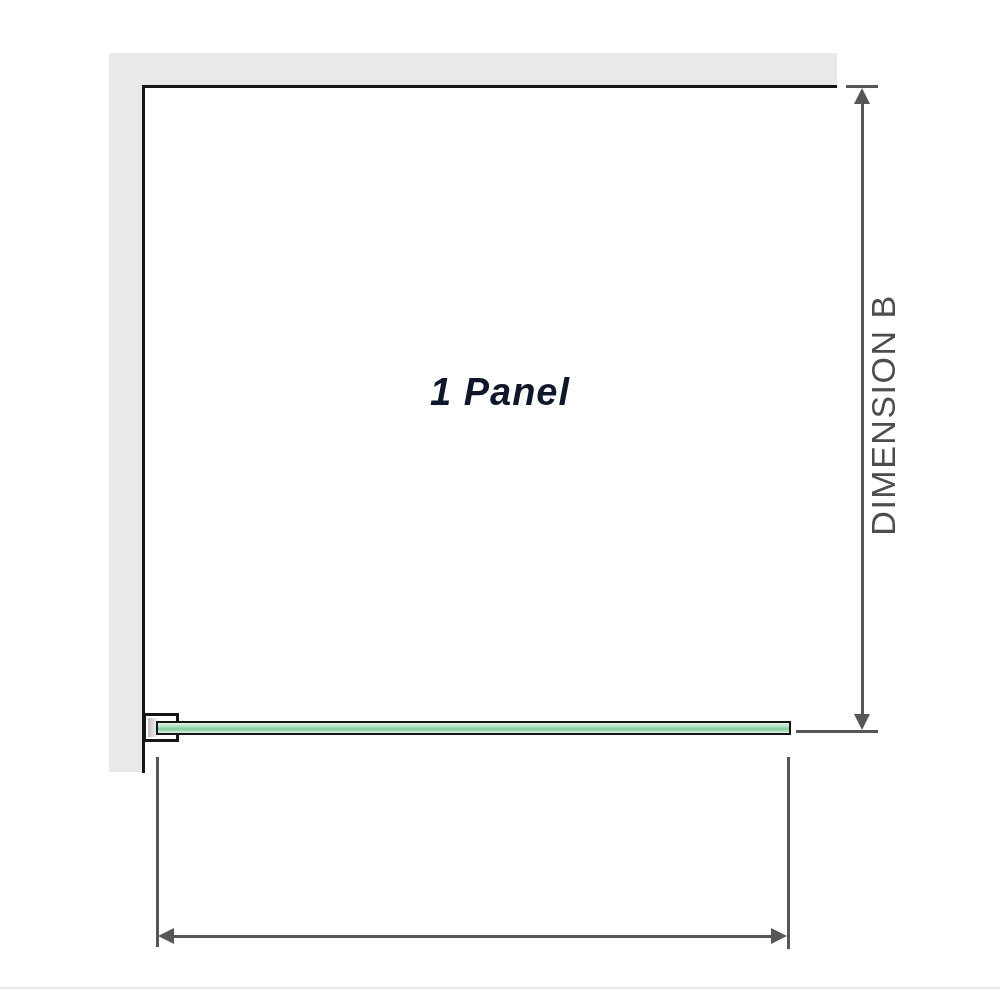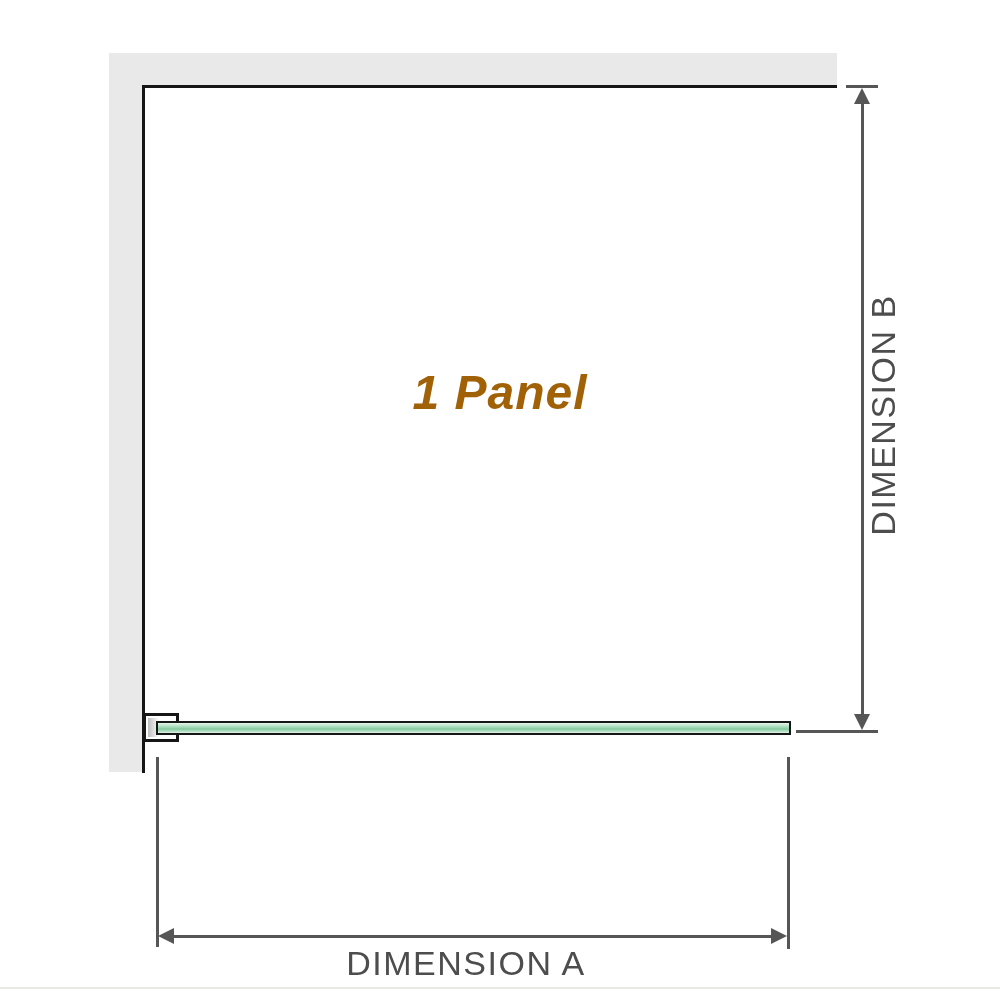--- a/index.html
+++ b/index.html
@@ -34,25 +34,25 @@
   }
   .panel-border-left {
     left: 142px; top: 85px; width: 3px; height: 688px;
     background: #161616;
   }
 
   
   .panel-label {
     left: 500px; top: 392px;
     transform: translate(-50%, -50%);
-    font-size: 48px;
+    font-size: 38px;
     font-style: italic;
     font-weight: bold;
     letter-spacing: 1px;
-    color: #a16207;
+    color: #0f172a;
     white-space: nowrap;
   }
 
   
   .bracket {
     left: 143px; top: 713px; width: 30px; height: 23px;
     background: #ffffff;
     border: 3px solid #161616;
   }
   .bracket-shade {
@@ -155,17 +155,16 @@
   <div class="abs dim-line dimb-tick-bottom"></div>
   <div class="abs arrow arrow-up"></div>
   <div class="abs arrow arrow-down"></div>
   <div class="abs dim-label dimb-label">DIMENSION B</div>
 
   <div class="abs dim-line dima-ext-left"></div>
   <div class="abs dim-line dima-ext-right"></div>
   <div class="abs dim-line dima-line"></div>
   <div class="abs arrow arrow-left"></div>
   <div class="abs arrow arrow-right"></div>
-  <div class="abs dim-label dima-label">DIMENSION A</div>
 
   <div class="abs baseline"></div>
 
 </div>
 
 </body></html>

